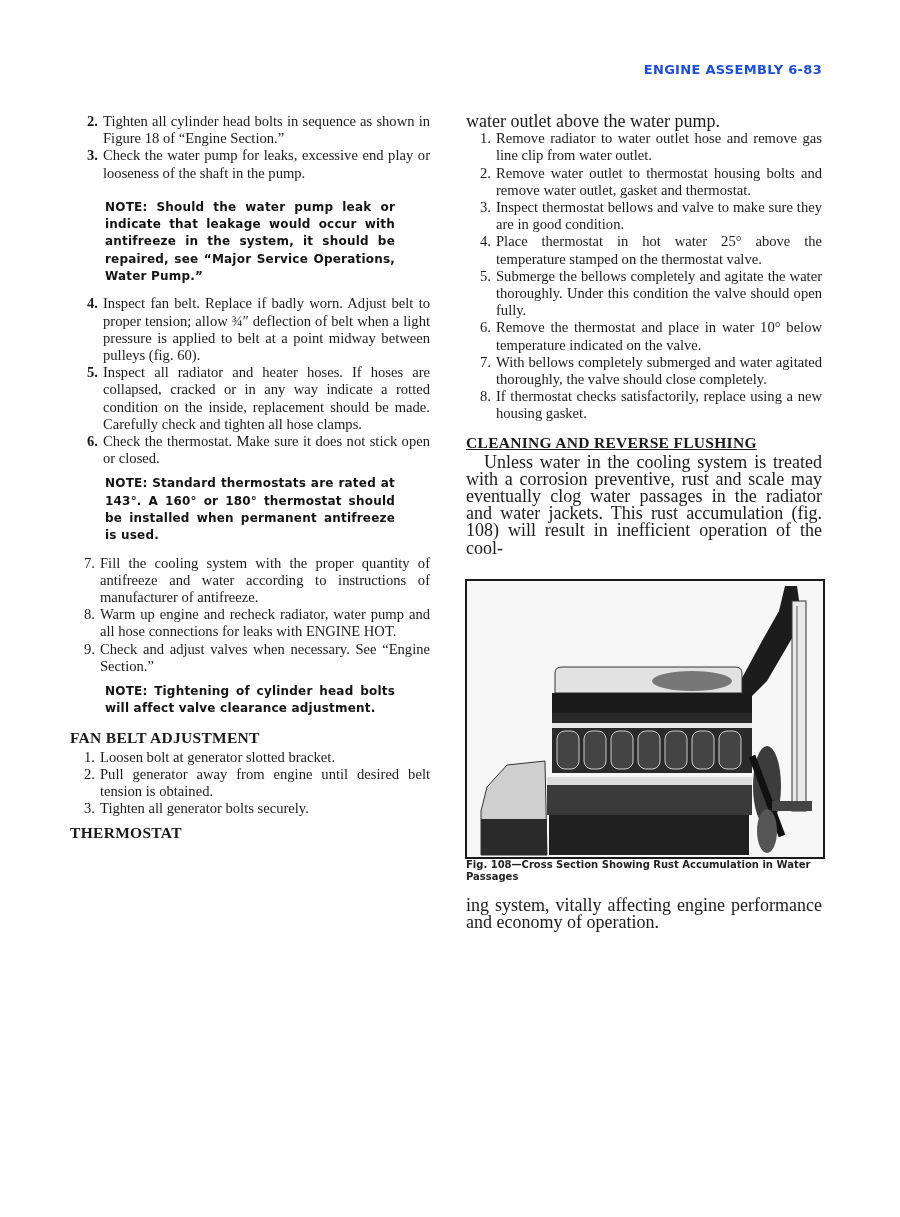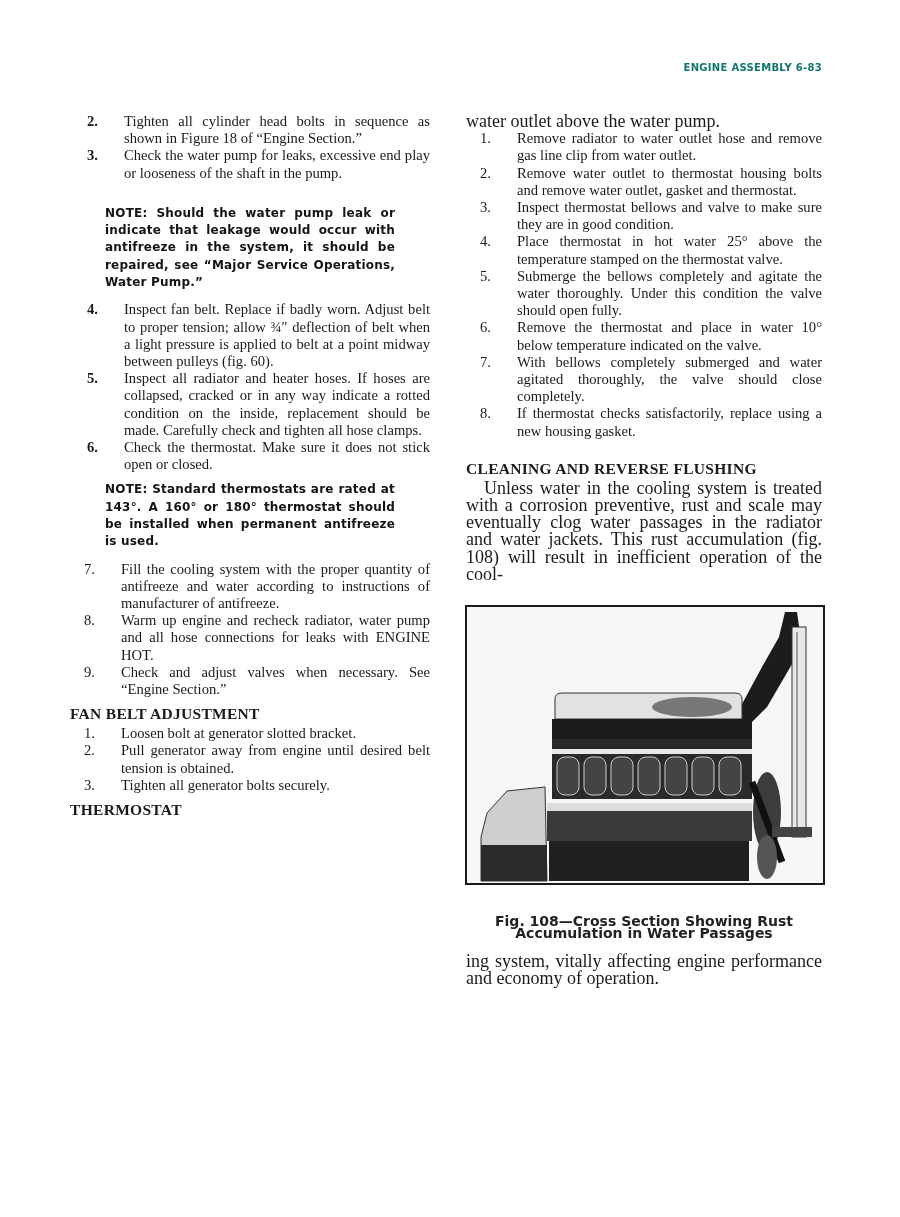--- a/index.html
+++ b/index.html
@@ -4,77 +4,77 @@
 <style>
   html, body { margin: 0; padding: 0; background: #ffffff; }
   body {
     width: 900px; height: 1217px; position: relative; overflow: hidden;
     font-family: "Liberation Serif", "DejaVu Serif", serif;
     color: #1a1a1a;
   }
   .header {
     position: absolute; top: 62px; right: 78px;
     font-family: "DejaVu Sans", "Liberation Sans", sans-serif;
-    font-weight: bold; font-size: 10px; letter-spacing: 0.3px;
-    color: #0f766e;
+    font-weight: bold; font-size: 13px; letter-spacing: 0.3px;
+    color: #1d4ed8;
   }
   .col { position: absolute; top: 113px; }
   .col-left { left: 70px; width: 360px; }
   .col-right { left: 466px; width: 356px; }
 
   .body-text { font-size: 18px; line-height: 17.2px; text-align: justify; margin: 0; }
   .para { text-indent: 18px; }
   .para.noindent { text-indent: 0; }
 
   .list { margin: 0; padding: 0; list-style: none; }
   .item { display: flex; font-size: 14.6px; line-height: 17.2px; }
   .num { width: 33px; flex: 0 0 33px; text-align: right; padding-right: 5px; box-sizing: border-box; font-weight: bold; }
   .num.light { font-weight: normal; width: 30px; flex-basis: 30px; }
-  .item-text { flex: 1; text-align: justify; margin-left: 21px; }
+  .item-text { flex: 1; text-align: justify; }
 
   .note {
     font-family: "DejaVu Sans", "Liberation Sans", sans-serif;
     font-weight: bold; font-size: 12px; line-height: 17.3px;
     letter-spacing: 0.2px;
     margin: 8px 0 10px 35px; width: 290px; text-align: justify;
     color: #141414;
   }
   .heading {
     font-family: "Liberation Serif", "DejaVu Serif", serif;
     font-weight: bold; font-size: 15.5px; line-height: 19px;
     margin: 6px 0 2px 0; letter-spacing: 0.3px;
   }
   .figure {
     margin: 22px 0 0 -1px; width: 360px; height: 280px;
     border: 2px solid #1a1a1a; box-sizing: border-box; position: relative; overflow: hidden;
     background: #fafafa;
   }
   .caption {
     font-family: "DejaVu Sans", "Liberation Sans", sans-serif;
-    font-weight: bold; font-size: 14px; line-height: 12px;
-    text-align: center; margin: 30px 0 14px 0; color: #222;
+    font-weight: bold; font-size: 10px; line-height: 12px;
+    margin: 0 0 14px 0; color: #222;
   }
 </style>
 </head>
 <body>
 
 <div class="header">ENGINE ASSEMBLY 6-83</div>
 
 <div class="col col-left">
   <div class="list">
     <div class="item">
       <span class="num">2.</span>
       <span class="item-text">Tighten all cylinder head bolts in sequence as shown in Figure 18 of “Engine Section.”</span>
     </div>
     <div class="item">
       <span class="num">3.</span>
       <span class="item-text">Check the water pump for leaks, excessive end play or looseness of the shaft in the pump.</span>
     </div>
   </div>
-  <div class="note" style="margin-top:23px;">NOTE: Should the water pump leak or indicate that leakage would occur with antifreeze in the system, it should be repaired, see “Major Service Operations, Water Pump.”</div>
+  <div class="note" style="margin-top:17px;">NOTE: Should the water pump leak or indicate that leakage would occur with antifreeze in the system, it should be repaired, see “Major Service Operations, Water Pump.”</div>
 
   <div class="list">
     <div class="item">
       <span class="num">4.</span>
       <span class="item-text">Inspect fan belt. Replace if badly worn. Adjust belt to proper tension; allow ¾″ deflection of belt when a light pressure is applied to belt at a point midway between pulleys (fig. 60).</span>
     </div>
     <div class="item">
       <span class="num">5.</span>
       <span class="item-text">Inspect all radiator and heater hoses. If hoses are collapsed, cracked or in any way indicate a rotted condition on the inside, replacement should be made. Carefully check and tighten all hose clamps.</span>
     </div>
@@ -95,20 +95,21 @@
   <div class="list">
     <div class="item">
       <span class="num light">8.</span>
       <span class="item-text">Warm up engine and recheck radiator, water pump and all hose connections for leaks with ENGINE HOT.</span>
     </div>
     <div class="item">
       <span class="num light">9.</span>
       <span class="item-text">Check and adjust valves when necessary. See “Engine Section.”</span>
     </div>
   </div>
+  <div class="note">NOTE: Tightening of cylinder head bolts will affect valve clearance adjustment.</div>
 
   <div class="heading">FAN BELT ADJUSTMENT</div>
   <div class="list">
     <div class="item">
       <span class="num light">1.</span>
       <span class="item-text">Loosen bolt at generator slotted bracket.</span>
     </div>
     <div class="item">
       <span class="num light">2.</span>
       <span class="item-text">Pull generator away from engine until desired belt tension is obtained.</span>
@@ -155,21 +156,21 @@
     <div class="item">
       <span class="num light">7.</span>
       <span class="item-text">With bellows completely submerged and water agitated thoroughly, the valve should close completely.</span>
     </div>
     <div class="item">
       <span class="num light">8.</span>
       <span class="item-text">If thermostat checks satisfactorily, replace using a new housing gasket.</span>
     </div>
   </div>
 
-  <div class="heading" style="margin-top:19px;">CLEANING AND REVERSE FLUSHING</div>
+  <div class="heading" style="margin-top:10px;text-decoration:underline;">CLEANING AND REVERSE FLUSHING</div>
   <p class="body-text para">Unless water in the cooling system is treated with a corrosion preventive, rust and scale may eventually clog water passages in the radiator and water jackets. This rust accumulation (fig. 108) will result in inefficient operation of the cool-</p>
 
   <div class="figure">
     <svg width="356" height="276" viewBox="0 0 356 276" xmlns="http://www.w3.org/2000/svg">
       <rect x="0" y="0" width="356" height="276" fill="#f7f7f7"></rect>
 
       <path d="M318 5 L330 5 L335 40 L300 100 L280 120 L268 110 L295 60 L312 30 Z" fill="#1c1c1c"></path>
       <rect x="325" y="20" width="14" height="210" fill="#e8e8e8" stroke="#333" stroke-width="1"></rect>
       <line x1="330" y1="25" x2="330" y2="225" stroke="#555" stroke-width="1"></line>
 

